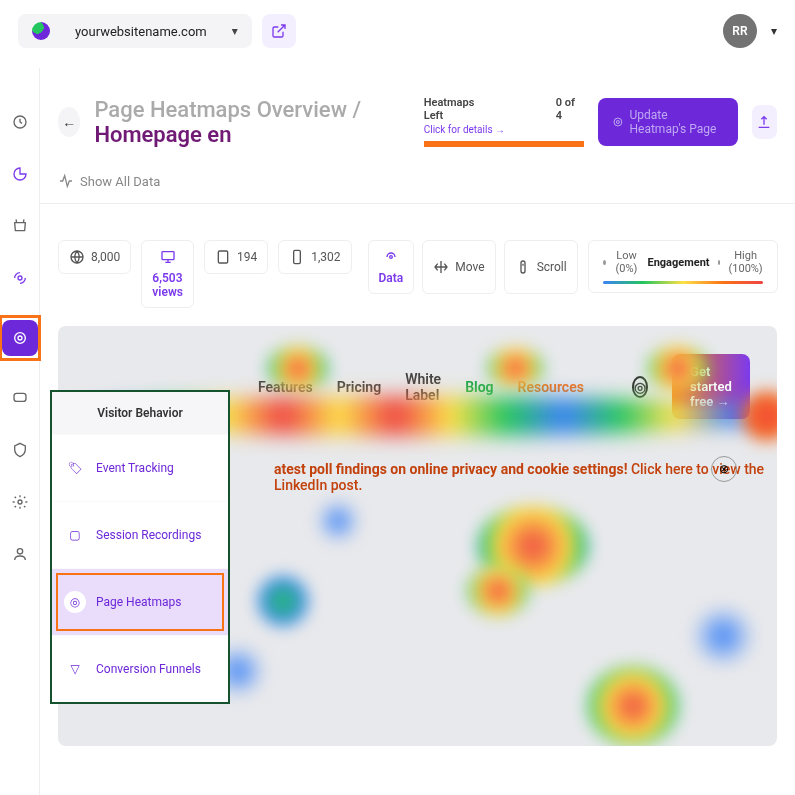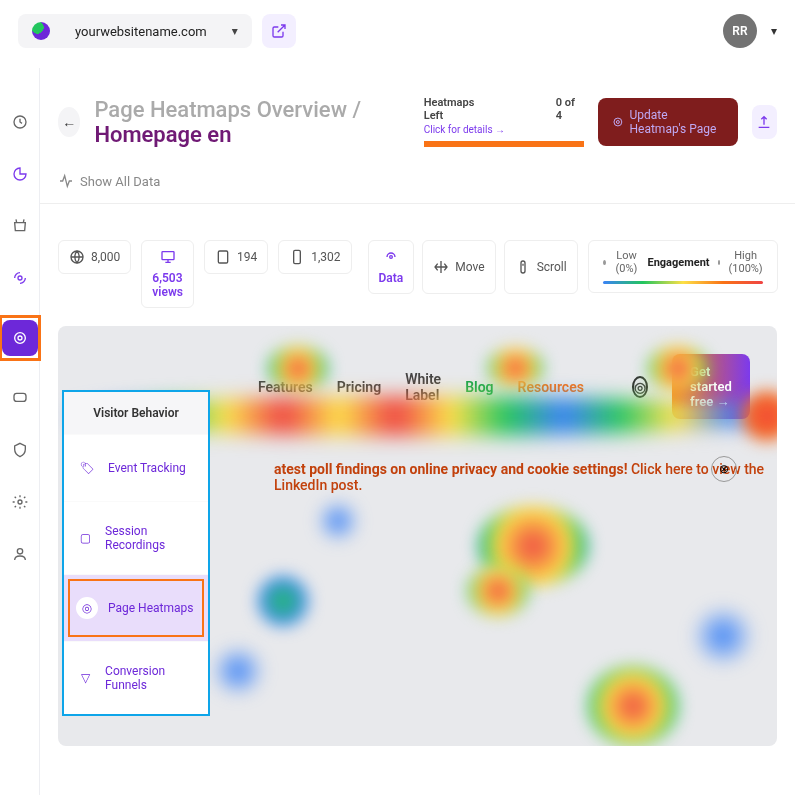--- a/index.html
+++ b/index.html
@@ -24,21 +24,21 @@
     .content { flex: 1; position: relative; overflow: hidden; }
     
     .page-head { display: flex; align-items: center; padding: 28px 18px 18px 18px; gap: 14px; }
     .back-btn { width: 30px; height: 30px; border-radius: 50%; background: #f4f4f6; display: flex; align-items: center; justify-content: center; font-size: 14px; color: #333; }
     .page-title { font-size: 22px; color: #aaa; font-weight: 500; }
     .page-title .strong { color: #701a75; font-weight: 600; }
     .hm-left-box { margin-left: 10px; }
     .hm-left-head { display: flex; justify-content: space-between; font-size: 11px; color: #444; font-weight: 600; gap: 60px; }
     .hm-left-sub { font-size: 10px; color: #7c3aed; margin-top: 2px; }
     .hm-bar { height: 6px; background: #f97316; margin-top: 6px; width: 160px; }
-    .update-btn { background: #7f1d1d; color: #bfa9f3; padding: 10px 14px; border-radius: 8px; font-size: 12px; display: flex; align-items: center; gap: 6px; margin-left: auto; }
+    .update-btn { background: #6d28d9; color: #bfa9f3; padding: 10px 14px; border-radius: 8px; font-size: 12px; display: flex; align-items: center; gap: 6px; margin-left: auto; }
     .share-btn { width: 34px; height: 34px; background: #f3efff; border-radius: 8px; display: flex; align-items: center; justify-content: center; color: #7c3aed; }
     
     .tabs { display: flex; gap: 20px; padding: 0 18px; border-bottom: 1px solid #eee; }
     .tab { padding: 8px 0 14px 0; font-size: 13px; color: #888; display: flex; align-items: center; gap: 6px; position: relative; }
     .tab.active { color: #222; font-weight: 600; }
     .tab.active::after { content: ''; position: absolute; bottom: -1px; left: 0; right: 0; height: 2px; background: #222; }
     
     .filter-row { display: flex; align-items: flex-start; gap: 10px; padding: 36px 20px 18px 18px; font-size: 12px; }
     .filter-pill { background: #fff; border: 1px solid #eee; border-radius: 6px; padding: 8px 10px; display: flex; align-items: center; gap: 6px; color: #555; }
     .filter-pill.active { color: #7c3aed; font-weight: 600; flex-direction: column; }
@@ -55,21 +55,21 @@
     .fake-nav span.res { color: #f97316; }
     .cta-btn { background: linear-gradient(90deg, #f97316, #7c3aed); color: #fff; padding: 10px 18px; border-radius: 8px; font-size: 13px; margin-left: auto; }
     .flag-icon { width: 20px; height: 20px; border-radius: 50%; background: repeating-linear-gradient(#dc2626 0 2px, #fff 2px 4px); }
     .circ-icon { width: 22px; height: 22px; border: 2px solid #333; border-radius: 50%; display: flex; align-items: center; justify-content: center; }
     .banner-text { position: absolute; top: 135px; left: 216px; font-size: 14px; font-weight: 700; color: #c2410c; }
     .banner-text .light { font-weight: 500; }
     .banner-close { position: absolute; top: 130px; right: 40px; width: 26px; height: 26px; border: 1px solid #999; border-radius: 50%; display: flex; align-items: center; justify-content: center; font-size: 12px; }
     
     .heatblob { position: absolute; border-radius: 50%; filter: blur(8px); }
     
-    .submenu { position: absolute; left: 62px; top: 390px; width: 148px; background: #fff; border: 2px solid #0ea5e9; z-index: 5; }
+    .submenu { position: absolute; left: 50px; top: 390px; width: 180px; background: #fff; border: 2px solid #14532d; z-index: 5; }
     .submenu-head { background: #f6f6f8; padding: 14px 0; text-align: center; font-size: 12px; font-weight: 600; color: #333; }
     .submenu-item { display: flex; align-items: center; gap: 10px; padding: 22px 12px; font-size: 12px; color: #6d28d9; border-top: 1px solid #fafafa; }
     .submenu-item.sel { background: #e9ddfb; position: relative; }
     .submenu-item.sel::before { content: ''; position: absolute; inset: 4px; border: 2px solid #f97316; }
     .sm-icon { width: 22px; height: 22px; border-radius: 50%; background: #fff; display: flex; align-items: center; justify-content: center; font-size: 12px; }
     
     svg { width: 16px; height: 16px; }
   </style>
 </head>
 <body>

